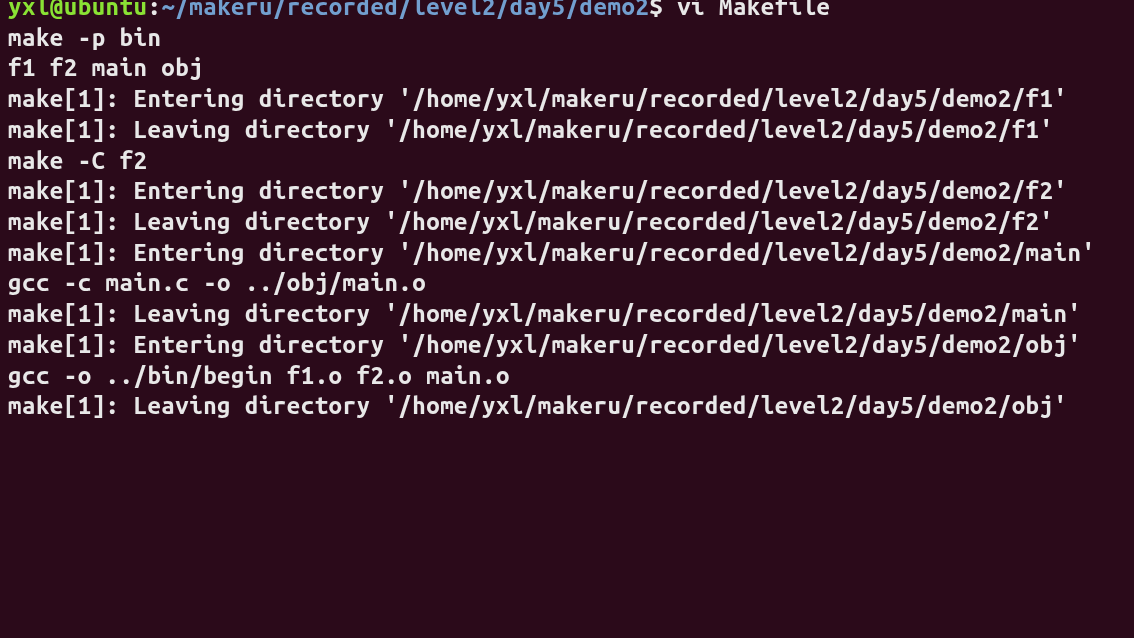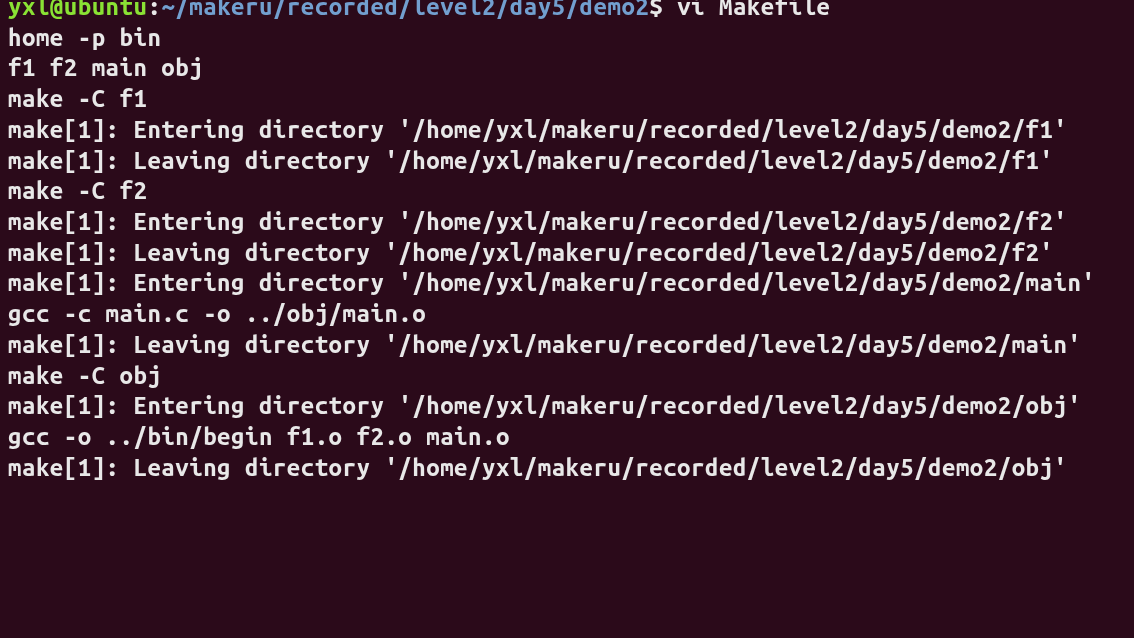--- a/index.html
+++ b/index.html
@@ -54,31 +54,29 @@
     .partial-bottom {
       overflow: hidden;
       height: 18px;
     }
   </style>
 </head>
 <body>
 
 <div id="terminal-root">
     <span class="line partial-top"><span class="prompt-user">yxl</span><span class="prompt-at">@</span><span class="prompt-host">ubuntu</span><span class="prompt-colon">:</span><span class="prompt-path">~/makeru/recorded/level2/day5/demo2</span><span class="prompt-dollar">$ </span><span class="cmd">vi Makefile</span></span>
-    <span class="line output">home -p bin</span>
+    <span class="line output">make -p bin</span>
     <span class="line output">f1 f2 main obj</span>
-    <span class="line output">make -C f1</span>
     <span class="line output">make[1]: Entering directory '/home/yxl/makeru/recorded/level2/day5/demo2/f1'</span>
     <span class="line output">make[1]: Leaving directory '/home/yxl/makeru/recorded/level2/day5/demo2/f1'</span>
     <span class="line output">make -C f2</span>
     <span class="line output">make[1]: Entering directory '/home/yxl/makeru/recorded/level2/day5/demo2/f2'</span>
     <span class="line output">make[1]: Leaving directory '/home/yxl/makeru/recorded/level2/day5/demo2/f2'</span>
     <span class="line output">make[1]: Entering directory '/home/yxl/makeru/recorded/level2/day5/demo2/main'</span>
     <span class="line output">gcc -c main.c -o ../obj/main.o</span>
     <span class="line output">make[1]: Leaving directory '/home/yxl/makeru/recorded/level2/day5/demo2/main'</span>
-    <span class="line output">make -C obj</span>
     <span class="line output">make[1]: Entering directory '/home/yxl/makeru/recorded/level2/day5/demo2/obj'</span>
     <span class="line output">gcc -o ../bin/begin f1.o f2.o main.o</span>
     <span class="line output">make[1]: Leaving directory '/home/yxl/makeru/recorded/level2/day5/demo2/obj'</span>
     <div class="partial-bottom">
       <span class="line"><span class="cmd"></span></span>
     </div>
   </div>
 
 </body></html>

